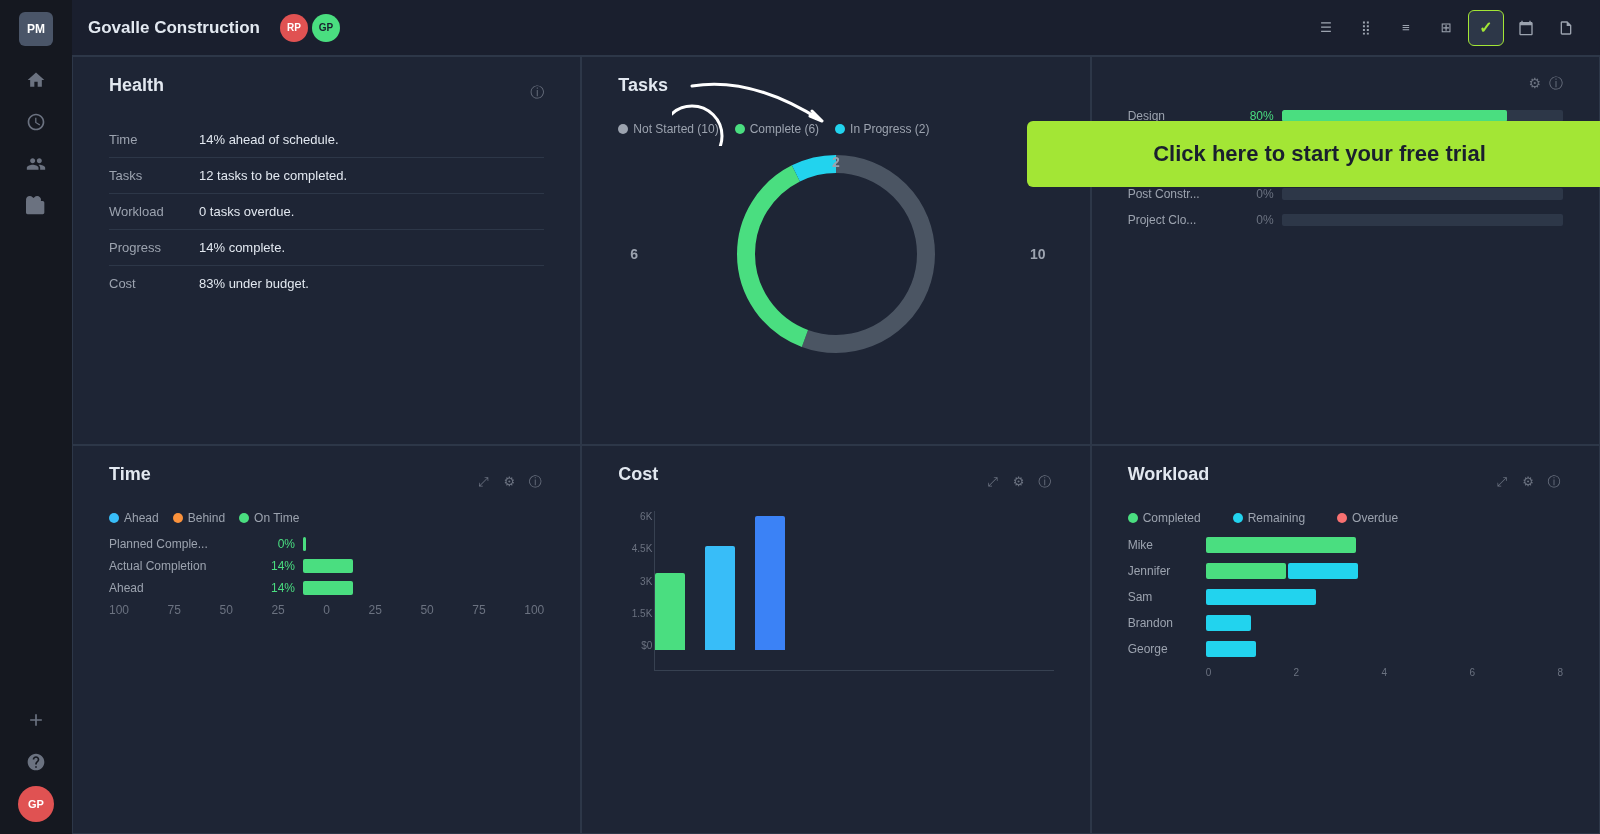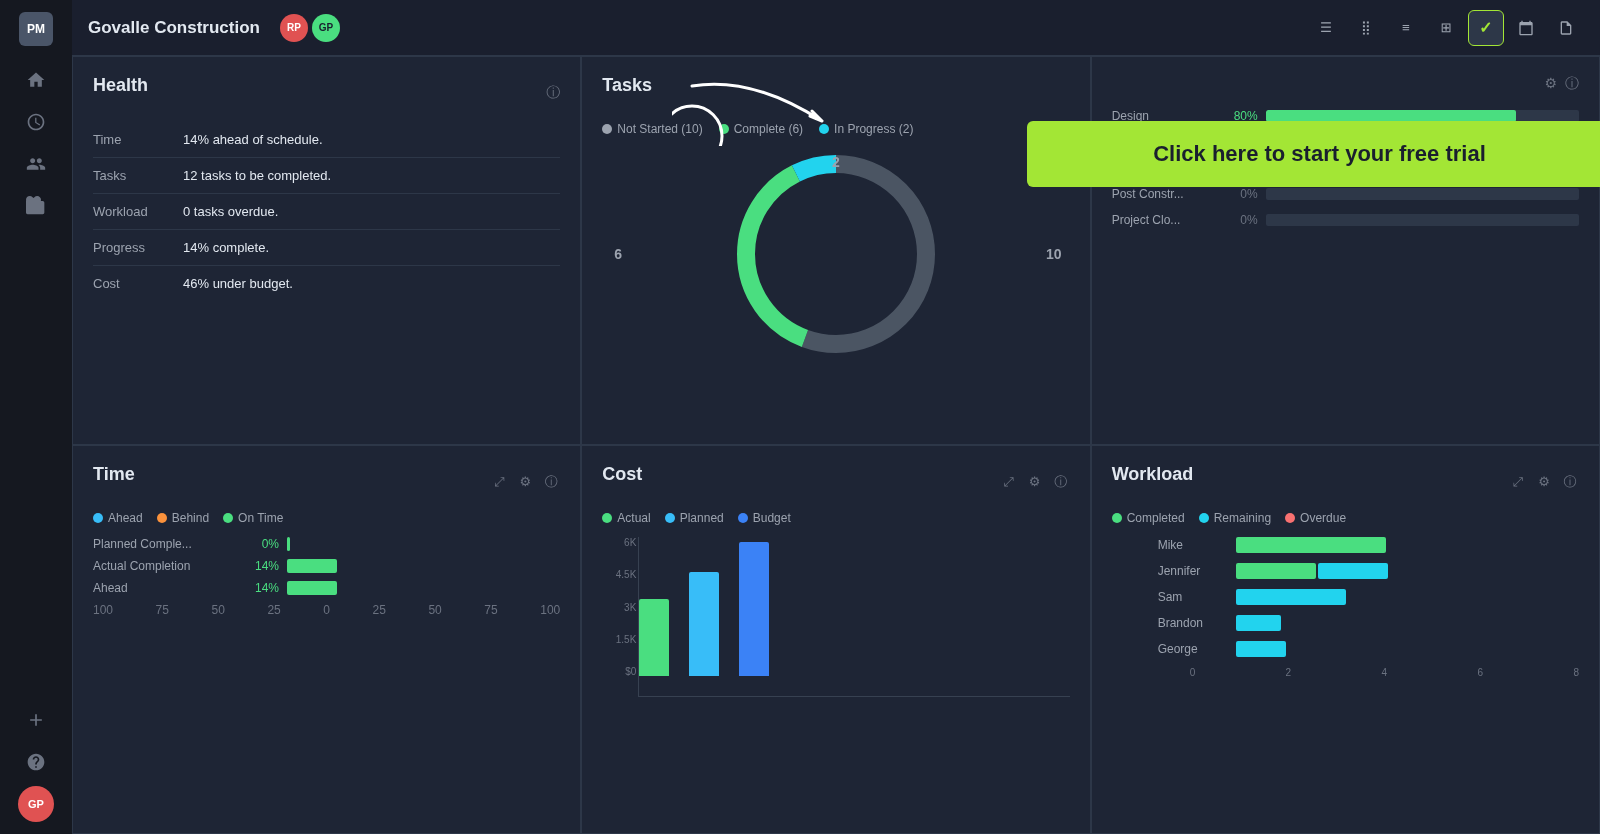--- a/index.html
+++ b/index.html
@@ -89,21 +89,21 @@
       display: grid;
       grid-template-columns: 1fr 1fr 1fr;
       grid-template-rows: 1fr 1fr;
       gap: 0;
       overflow: hidden;
     }
 
     .panel {
       background: #1e2535;
       border: 1px solid #2d3748;
-      padding: 18px 20px;
+      padding: 18px 36px;
       overflow: hidden;
       position: relative;
     }
 
     .panel-title {
       font-size: 18px;
       font-weight: 600;
       color: #e2e8f0;
       margin-bottom: 14px;
     }
@@ -157,23 +157,23 @@
     .time-bar-fill-container { flex: 1; height: 14px; position: relative; display: flex; align-items: center; }
     .time-bar-fill { height: 14px; background: #4ade80; border-radius: 2px; }
     .time-axis { display: flex; justify-content: space-between; font-size: 12px; color: #6b7280; margin-top: 8px; }
 
     
     .cost-panel { grid-column: 2; grid-row: 2; }
     .cost-legend { display: flex; gap: 14px; margin-bottom: 12px; }
 
     
     .workload-panel { grid-column: 3; grid-row: 2; }
-    .workload-legend { display: flex; gap: 14px; margin-bottom: 12px; }
+    .workload-legend { display: flex; gap: 32px; margin-bottom: 12px; }
     .workload-row { display: flex; align-items: center; margin-bottom: 10px; gap: 8px; }
-    .workload-name { width: 70px; font-size: 12px; color: #9ca3af; margin-left: 46px; }
+    .workload-name { width: 70px; font-size: 12px; color: #9ca3af; }
     .workload-bars { flex: 1; display: flex; gap: 2px; align-items: center; }
     .workload-bar { height: 16px; border-radius: 2px; }
     .workload-axis { display: flex; justify-content: space-between; font-size: 10px; color: #6b7280; margin-top: 4px; padding-left: 78px; }
 
     
     .free-trial-banner {
       position: absolute;
       top: 65px;
       left: 955px;
       width: 585px;
@@ -298,21 +298,21 @@
         <div class="health-row">
           <span class="health-label">Workload</span>
           <span class="health-value">0 tasks overdue.</span>
         </div>
         <div class="health-row">
           <span class="health-label">Progress</span>
           <span class="health-value">14% complete.</span>
         </div>
         <div class="health-row">
           <span class="health-label">Cost</span>
-          <span class="health-value">46% under budget.</span>
+          <span class="health-value">83% under budget.</span>
         </div>
       </div>
     </div>
 
     <div class="panel tasks-panel" style="grid-column:2; grid-row:1;">
       <div class="panel-header">
         <span class="panel-title">Tasks</span>
       </div>
       <div class="tasks-legend">
         <div class="legend-item">
@@ -452,34 +452,20 @@
 
     <div class="panel cost-panel">
       <div class="panel-header">
         <span class="panel-title">Cost</span>
         <div class="panel-icons">
           <span class="panel-icon">⤢</span>
           <span class="panel-icon">⚙</span>
           <span class="panel-icon">ⓘ</span>
         </div>
       </div>
-      <div class="cost-legend">
-        <div class="legend-item">
-          <div class="legend-dot" style="background:#4ade80;"></div>
-          <span>Actual</span>
-        </div>
-        <div class="legend-item">
-          <div class="legend-dot" style="background:#38bdf8;"></div>
-          <span>Planned</span>
-        </div>
-        <div class="legend-item">
-          <div class="legend-dot" style="background:#3b82f6;"></div>
-          <span>Budget</span>
-        </div>
-      </div>
 
       <div style="position:relative; height:160px; display:flex; padding-left:36px;">
         <div style="position:absolute;left:0;top:0;bottom:20px;display:flex;flex-direction:column;justify-content:space-between;font-size:10px;color:#6b7280;width:34px;text-align:right;">
           <span>6K</span>
           <span>4.5K</span>
           <span>3K</span>
           <span>1.5K</span>
           <span>$0</span>
         </div>
         <div style="flex:1;display:flex;align-items:flex-end;gap:20px;padding-bottom:20px;border-left:1px solid #374151;border-bottom:1px solid #374151;">

